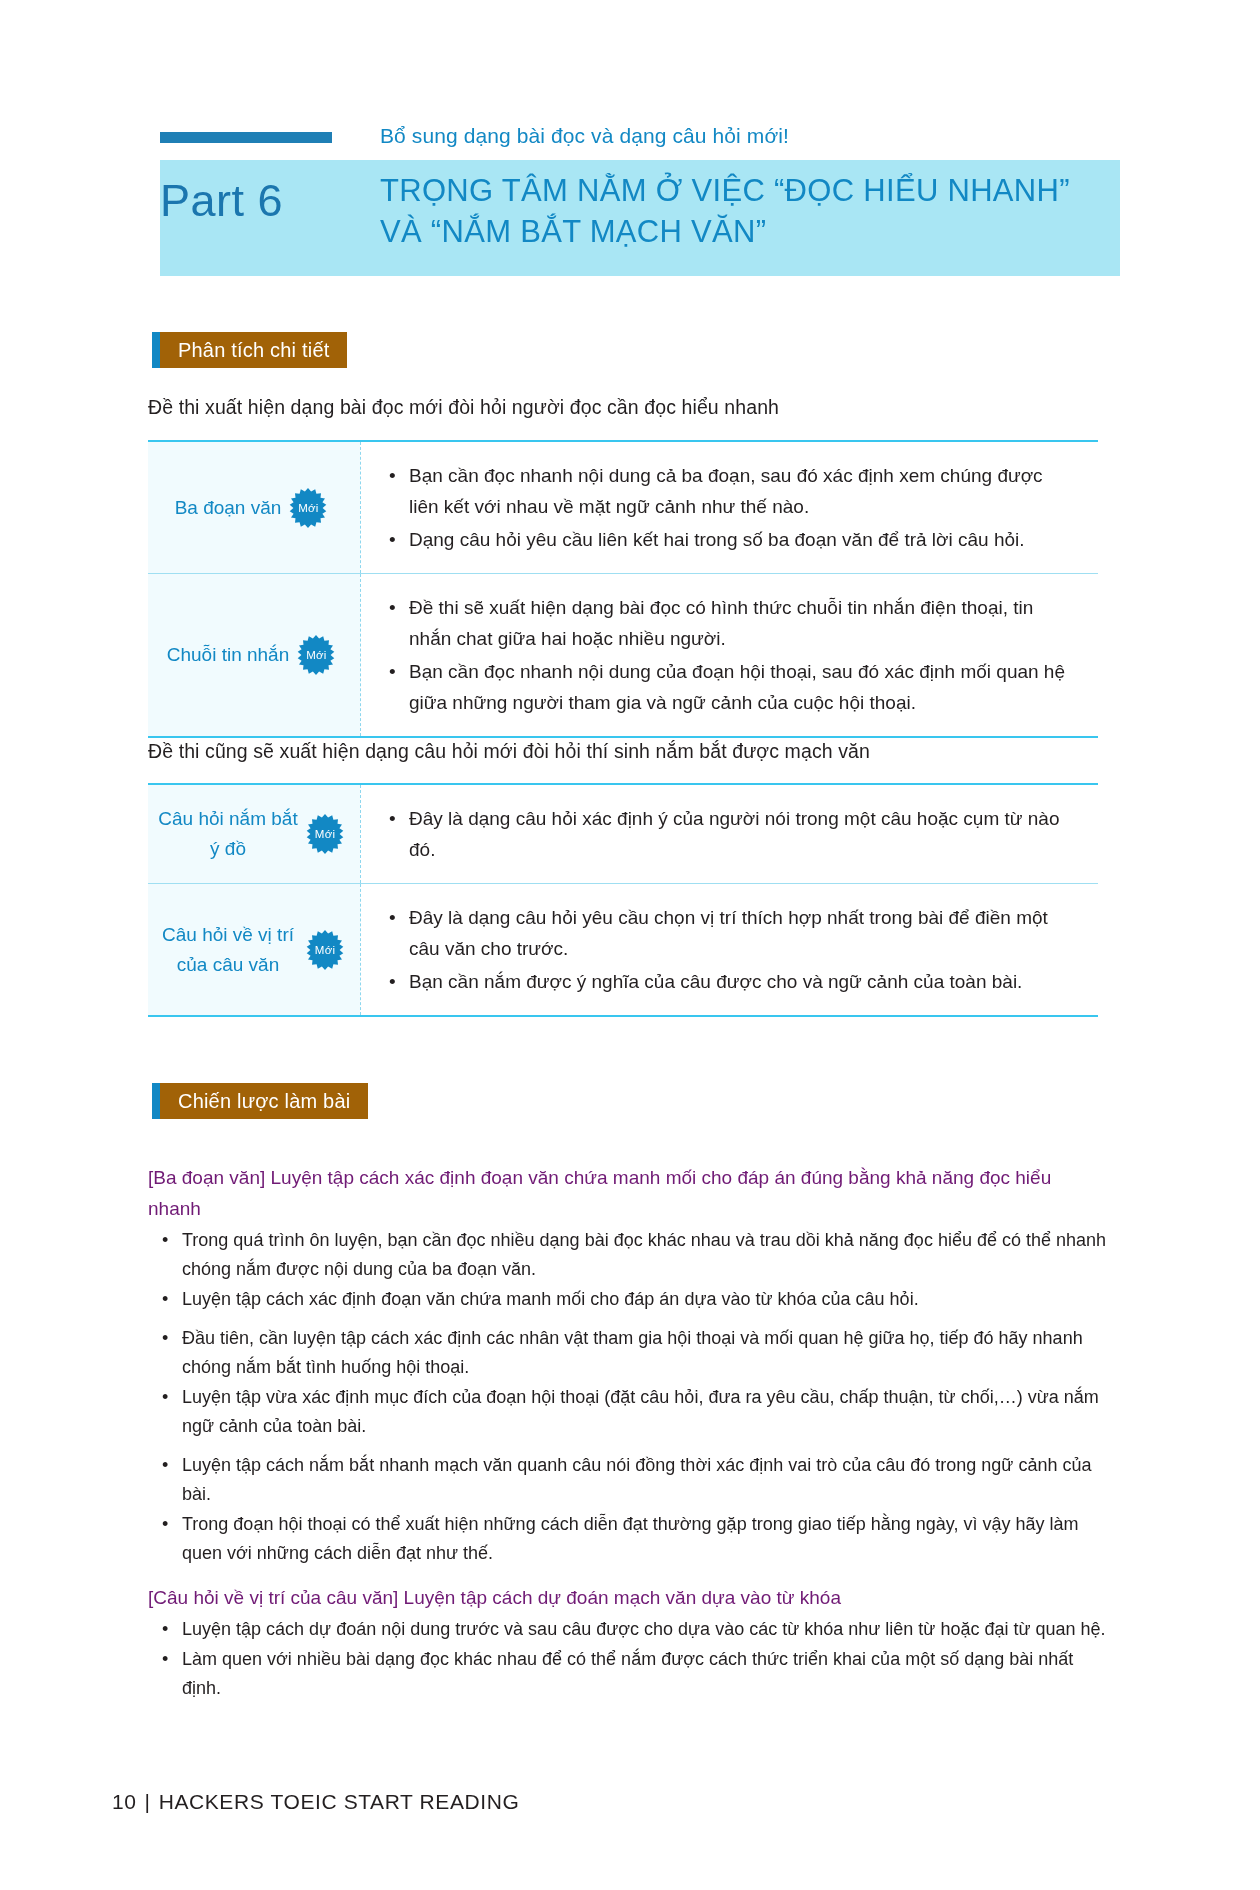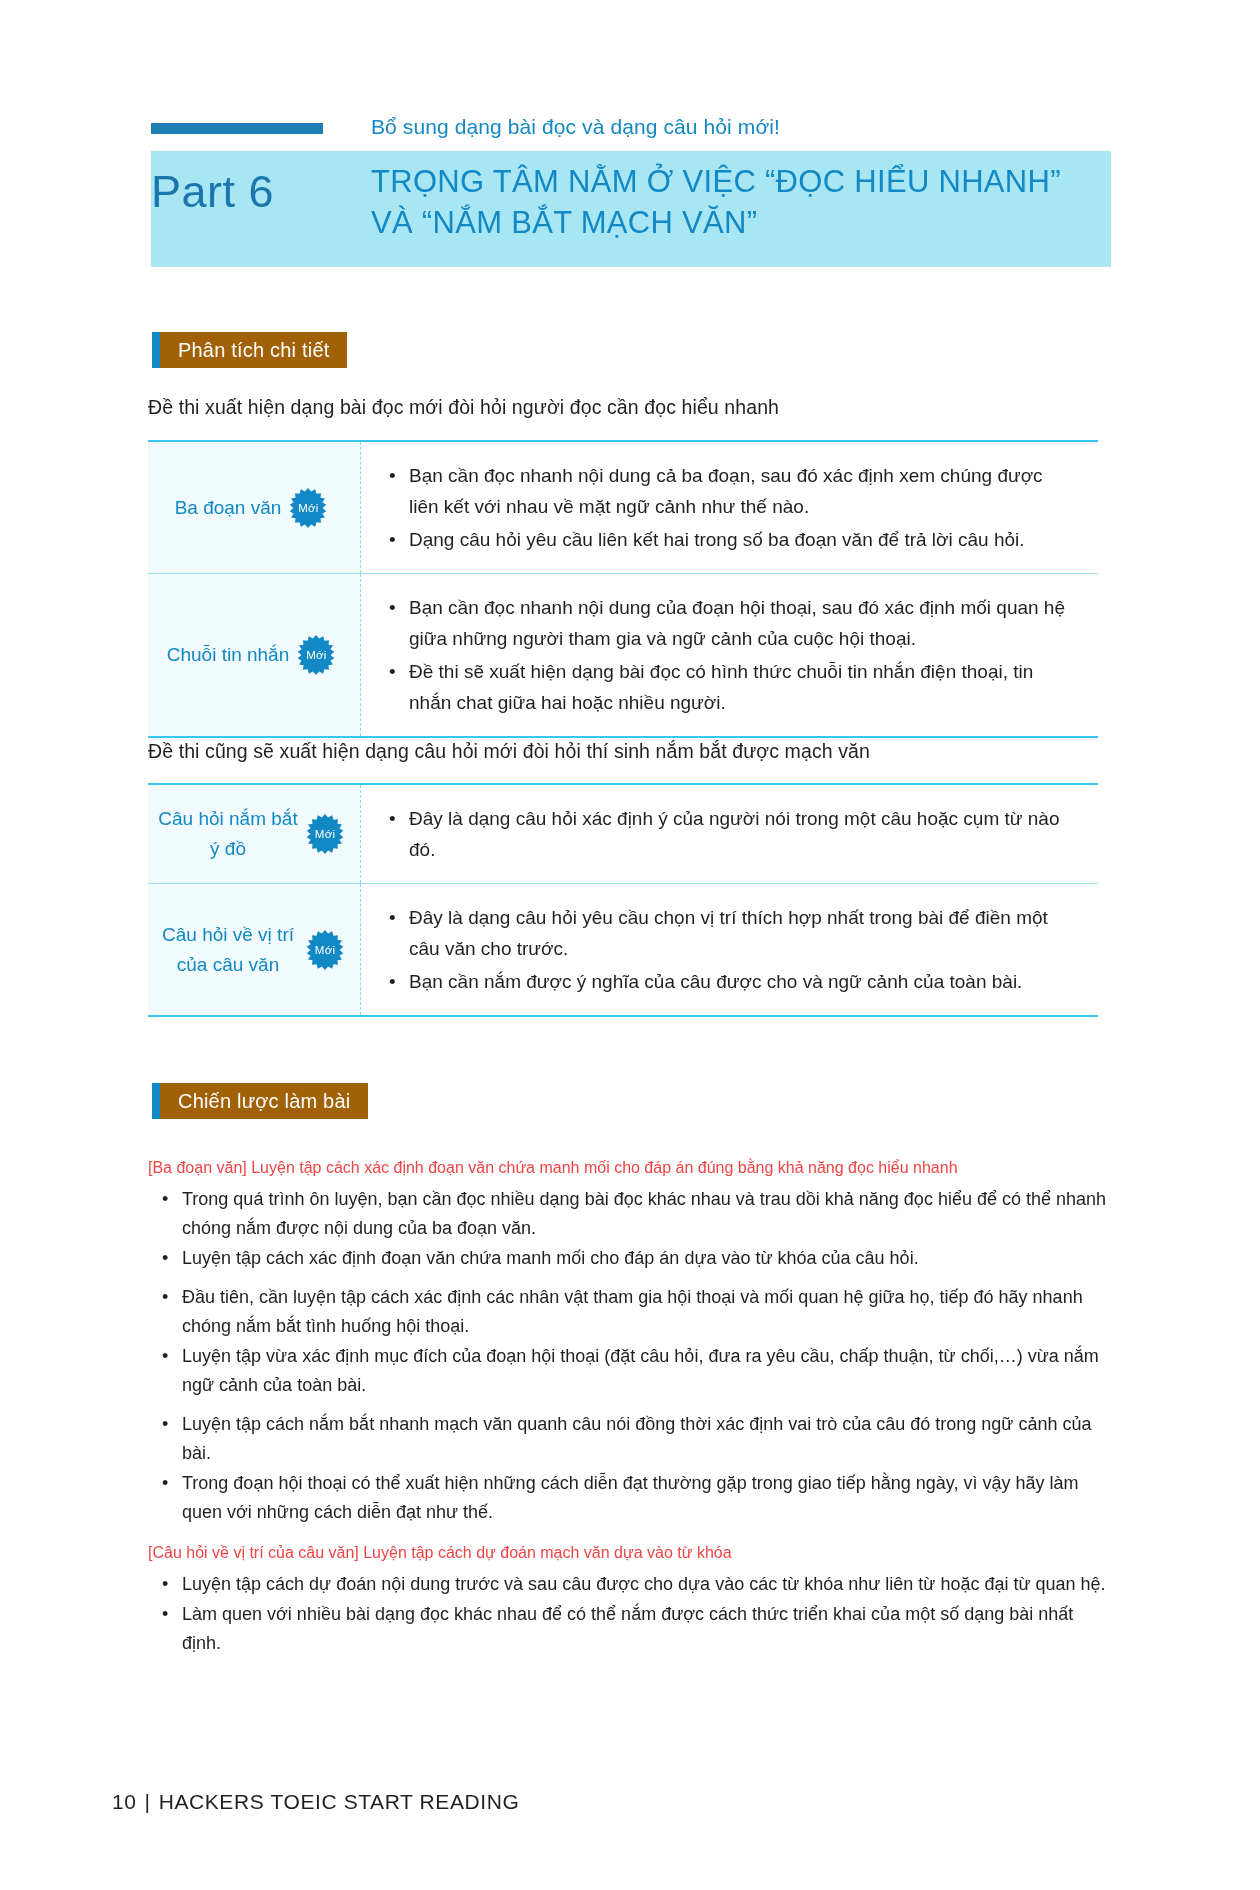--- a/index.html
+++ b/index.html
@@ -13,21 +13,21 @@
     font-family: "Liberation Sans", sans-serif;
     color: #231f20;
     position: relative;
     overflow: hidden;
   }
   .page {
     position: relative;
     width: 1260px;
     height: 1488px;
     box-sizing: border-box;
-    padding: 3px;
+    padding: 12px;
   }
 
   
   .header-wrap {
     position: relative;
     margin: 0 0 0 0;
     padding-top: 108px;
   }
   .header-rule {
     position: absolute;
@@ -179,24 +179,24 @@
     letter-spacing: .2px;
   }
 
   
   .strategy {
     position: absolute;
     left: 140px;
     width: 968px;
   }
   .st-head {
-    font-size: 16px;
+    font-size: 19px;
     line-height: 31px;
-    color: #ef4444;
-    margin: 4px 0 2px 8px;
+    color: #701a75;
+    margin: 14px 0 2px 8px;
   }
   .st-list { margin: 0 0 10px 0; padding: 0; list-style: none; }
   .st-list li {
     position: relative;
     padding-left: 42px;
     font-size: 18px;
     line-height: 29px;
     color: #231f20;
     margin: 0 0 1px 0;
   }
@@ -266,22 +266,22 @@
           <svg width="42" height="42" viewBox="0 0 42 42" aria-hidden="true">
             <g transform="translate(21,21)">
               <path fill="#1288c4" d="M0,-20 L3.1,-16.6 L7.2,-18.7 L8.4,-14.2 L13,-14.8 L12.5,-10.2 L17,-9.5 L14.4,-5.7 L18.3,-3.2 L14.6,0 L18.3,3.2 L14.4,5.7 L17,9.5 L12.5,10.2 L13,14.8 L8.4,14.2 L7.2,18.7 L3.1,16.6 L0,20 L-3.1,16.6 L-7.2,18.7 L-8.4,14.2 L-13,14.8 L-12.5,10.2 L-17,9.5 L-14.4,5.7 L-18.3,3.2 L-14.6,0 L-18.3,-3.2 L-14.4,-5.7 L-17,-9.5 L-12.5,-10.2 L-13,-14.8 L-8.4,-14.2 L-7.2,-18.7 L-3.1,-16.6 Z"></path>
             </g>
           </svg>
           <span class="btxt">Mới</span>
         </span>
       </div>
       <div class="tcontent">
         <ul class="bullets">
+          <li>Đề thi sẽ xuất hiện dạng bài đọc có hình thức chuỗi tin nhắn điện thoại, tin nhắn chat giữa hai hoặc nhiều người.</li>
           <li>Bạn cần đọc nhanh nội dung của đoạn hội thoại, sau đó xác định mối quan hệ giữa những người tham gia và ngữ cảnh của cuộc hội thoại.</li>
-          <li>Đề thi sẽ xuất hiện dạng bài đọc có hình thức chuỗi tin nhắn điện thoại, tin nhắn chat giữa hai hoặc nhiều người.</li>
         </ul>
       </div>
     </div>
 
   </div>
 
   <div class="lead" style="top:740px;">Đề thi cũng sẽ xuất hiện dạng câu hỏi mới đòi hỏi thí sinh nắm bắt được mạch văn</div>
 
   <div class="tbl" style="top:783px;">
 

